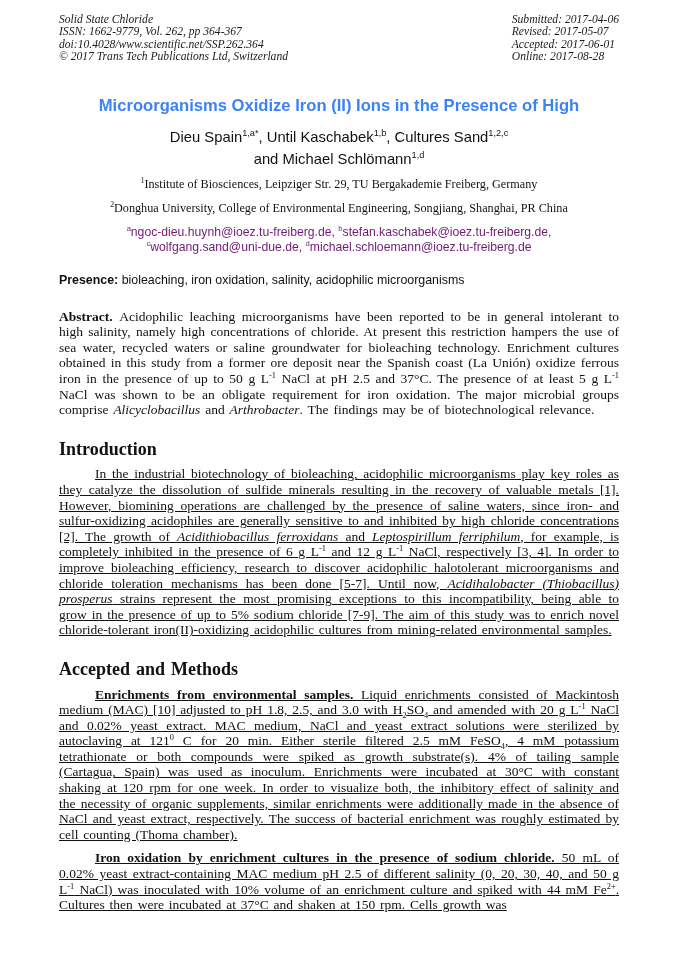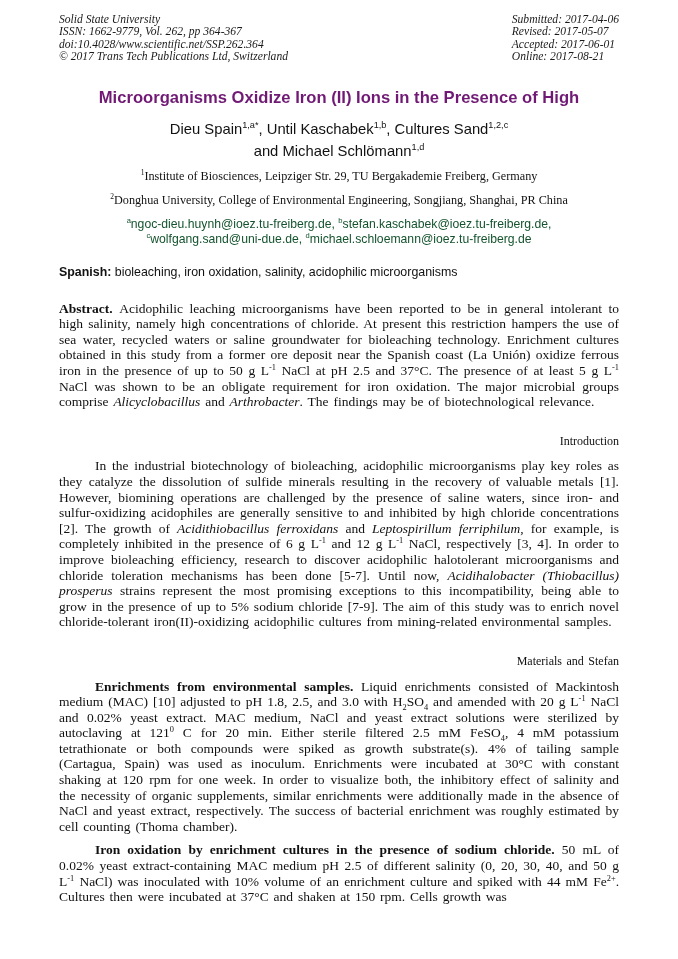--- a/index.html
+++ b/index.html
@@ -20,27 +20,27 @@
     justify-content: space-between;
     font-family: "Liberation Serif", serif;
     font-style: italic;
     font-size: 11.6px;
     line-height: 12.4px;
     color: #1a1a1a;
   }
   .pub-header .right { text-align: left; }
   
   .paper-title {
-    margin-top: 23px;
+    margin-top: 31px;
     text-align: center;
     font-family: "Liberation Sans", sans-serif;
     font-weight: bold;
     font-size: 16.6px;
     line-height: 22px;
-    color: #701a75;
+    color: #3b82f6;
   }
   .authors {
     margin-top: 9px;
     text-align: center;
     font-family: "Liberation Sans", sans-serif;
     font-size: 14.8px;
     line-height: 22px;
     color: #111111;
   }
   .affiliations {
@@ -51,21 +51,21 @@
     line-height: 15px;
     color: #111111;
   }
   .affiliations .aff-line { margin-bottom: 9px; }
   .emails {
     margin-top: 3px;
     text-align: center;
     font-family: "Liberation Sans", sans-serif;
     font-size: 12.2px;
     line-height: 15.5px;
-    color: #14532d;
+    color: #701a75;
   }
   sup, sub {
     font-size: 0.62em;
     line-height: 0;
   }
   
   .keywords {
     margin-top: 17px;
     font-family: "Liberation Sans", sans-serif;
     font-size: 12.4px;
@@ -77,48 +77,48 @@
   .article-body {
     margin-top: 21px;
     font-family: "Liberation Serif", serif;
     font-size: 13.5px;
     line-height: 15.6px;
     text-align: justify;
     color: #111111;
     word-spacing: 1.5px;
   }
   .article-body p { margin: 0 0 8px 0; }
-  .article-body p.indent { text-indent: 36px; }
+  .article-body p.indent { text-indent: 36px; text-decoration: underline; }
   .article-body h3.section-heading {
-    font-size: 12px;
-    font-weight: normal;
+    font-size: 18px;
+    font-weight: bold;
     margin: 24px 0 9px 0;
-    text-align: right;
+    text-align: left;
   }
   .article-body p[data-name="abstract-paragraph"] { margin-bottom: 0; }
   .bold { font-weight: bold; }
   .italic { font-style: italic; }
 </style>
 </head>
 <body>
 
 <div class="page" data-name="paper-page">
 
   <div class="pub-header" data-name="publication-header">
     <div class="left" data-name="journal-info">
-      <div data-name="journal-name">Solid State University</div>
+      <div data-name="journal-name">Solid State Chloride</div>
       <div data-name="issn-volume-line">ISSN: 1662-9779, Vol. 262, pp 364-367</div>
       <div data-name="doi-line">doi:10.4028/www.scientific.net/SSP.262.364</div>
       <div data-name="copyright-line">© 2017 Trans Tech Publications Ltd, Switzerland</div>
     </div>
     <div class="right" data-name="submission-dates">
       <div data-name="submitted-date">Submitted: 2017-04-06</div>
       <div data-name="revised-date">Revised: 2017-05-07</div>
       <div data-name="accepted-date">Accepted: 2017-06-01</div>
-      <div data-name="online-date">Online: 2017-08-21</div>
+      <div data-name="online-date">Online: 2017-08-28</div>
     </div>
   </div>
 
   <div class="paper-title" data-name="paper-title">
     <div data-name="paper-title-line-1">Microorganisms Oxidize Iron (II) Ions in the Presence of High</div>
   </div>
 
   <div class="authors" data-name="authors-block">
     <div data-name="authors-line-1"><span data-name="text-segment">Dieu Spain</span><sup data-name="text-segment">1,a*</sup><span data-name="text-segment">, Until Kaschabek</span><sup data-name="text-segment">1,b</sup><span data-name="text-segment">, Cultures Sand</span><sup data-name="text-segment">1,2,c</sup></div>
     <div data-name="authors-line-2"><span data-name="text-segment">and Michael Schlömann</span><sup data-name="text-segment">1,d</sup></div>
@@ -128,25 +128,25 @@
     <div class="aff-line" data-name="affiliation-1"><sup data-name="text-segment">1</sup><span data-name="text-segment">Institute of Biosciences, Leipziger Str. 29, TU Bergakademie Freiberg, Germany</span></div>
     <div class="aff-line" data-name="affiliation-2"><sup data-name="text-segment">2</sup><span data-name="text-segment">Donghua University, College of Environmental Engineering, Songjiang, Shanghai, PR China</span></div>
   </div>
 
   <div class="emails" data-name="author-emails-block">
     <div data-name="emails-line-1"><sup data-name="text-segment">a</sup><span data-name="text-segment">ngoc-dieu.huynh@ioez.tu-freiberg.de, </span><sup data-name="text-segment">b</sup><span data-name="text-segment">stefan.kaschabek@ioez.tu-freiberg.de,</span></div>
     <div data-name="emails-line-2"><sup data-name="text-segment">c</sup><span data-name="text-segment">wolfgang.sand@uni-due.de, </span><sup data-name="text-segment">d</sup><span data-name="text-segment">michael.schloemann@ioez.tu-freiberg.de</span></div>
   </div>
 
   <div class="keywords" data-name="keywords-line">
-    <span class="label" data-name="keywords-label">Spanish:</span><span data-name="keywords-text"> bioleaching, iron oxidation, salinity, acidophilic microorganisms</span>
+    <span class="label" data-name="keywords-label">Presence:</span><span data-name="keywords-text"> bioleaching, iron oxidation, salinity, acidophilic microorganisms</span>
   </div>
 
   <div class="article-body" data-name="article-body">
       <p data-name="abstract-paragraph"><span class="bold" data-name="text-segment">Abstract. </span><span data-name="text-segment">Acidophilic leaching microorganisms have been reported to be in general intolerant to high salinity, namely high concentrations of chloride. At present this restriction hampers the use of sea water, recycled waters or saline groundwater for bioleaching technology. Enrichment cultures obtained in this study from a former ore deposit near the Spanish coast (La Unión) oxidize ferrous iron in the presence of up to 50 g L</span><sup data-name="text-segment">-1</sup><span data-name="text-segment"> NaCl at pH 2.5 and 37°C. The presence of at least 5 g L</span><sup data-name="text-segment">-1</sup><span data-name="text-segment"> NaCl was shown to be an obligate requirement for iron oxidation. The major microbial groups comprise </span><span class="italic" data-name="text-segment">Alicyclobacillus</span><span data-name="text-segment"> and </span><span class="italic" data-name="text-segment">Arthrobacter</span><span data-name="text-segment">. The findings may be of biotechnological relevance.</span></p>
       <h3 class="section-heading" data-name="section-heading">Introduction</h3>
       <p class="indent" data-name="introduction-paragraph"><span data-name="text-segment">In the industrial biotechnology of bioleaching, acidophilic microorganisms play key roles as they catalyze the dissolution of sulfide minerals resulting in the recovery of valuable metals [1]. However, biomining operations are challenged by the presence of saline waters, since iron- and sulfur-oxidizing acidophiles are generally sensitive to and inhibited by high chloride concentrations [2]. The growth of </span><span class="italic" data-name="text-segment">Acidithiobacillus ferroxidans</span><span data-name="text-segment"> and </span><span class="italic" data-name="text-segment">Leptospirillum ferriphilum</span><span data-name="text-segment">, for example, is completely inhibited in the presence of 6 g L</span><sup data-name="text-segment">-1</sup><span data-name="text-segment"> and 12 g L</span><sup data-name="text-segment">-1</sup><span data-name="text-segment"> NaCl, respectively [3, 4]. In order to improve bioleaching efficiency, research to discover acidophilic halotolerant microorganisms and chloride toleration mechanisms has been done [5-7]. Until now, </span><span class="italic" data-name="text-segment">Acidihalobacter (Thiobacillus) prosperus</span><span data-name="text-segment"> strains represent the most promising exceptions to this incompatibility, being able to grow in the presence of up to 5% sodium chloride [7-9]. The aim of this study was to enrich novel chloride-tolerant iron(II)-oxidizing acidophilic cultures from mining-related environmental samples.</span></p>
-      <h3 class="section-heading" data-name="section-heading">Materials and Stefan</h3>
+      <h3 class="section-heading" data-name="section-heading">Accepted and Methods</h3>
       <p class="indent" data-name="methods-paragraph-enrichments"><span class="bold" data-name="text-segment">Enrichments from environmental samples. </span><span data-name="text-segment">Liquid enrichments consisted of Mackintosh medium (MAC) [10] adjusted to pH 1.8, 2.5, and 3.0 with H</span><sub data-name="text-segment">2</sub><span data-name="text-segment">SO</span><sub data-name="text-segment">4</sub><span data-name="text-segment"> and amended with 20 g L</span><sup data-name="text-segment">-1</sup><span data-name="text-segment"> NaCl and 0.02% yeast extract. MAC medium, NaCl and yeast extract solutions were sterilized by autoclaving at 121</span><sup data-name="text-segment">0</sup><span data-name="text-segment"> C for 20 min. Either sterile filtered 2.5 mM FeSO</span><sub data-name="text-segment">4</sub><span data-name="text-segment">, 4  mM potassium tetrathionate or both compounds were spiked as growth substrate(s). 4% of tailing sample (Cartagua, Spain) was used as inoculum. Enrichments were incubated at 30°C with constant shaking at 120 rpm for one week. In order to visualize both, the inhibitory effect of salinity and the necessity of organic supplements, similar enrichments were additionally made in the absence of NaCl and yeast extract, respectively. The success of bacterial enrichment was roughly estimated by cell counting (Thoma chamber).</span></p>
       <p class="indent" data-name="methods-paragraph-iron-oxidation"><span class="bold" data-name="text-segment">Iron oxidation by enrichment cultures in the presence of sodium chloride. </span><span data-name="text-segment">50 mL of 0.02% yeast extract-containing MAC medium pH 2.5 of different salinity (0, 20, 30, 40, and 50 g L</span><sup data-name="text-segment">-1</sup><span data-name="text-segment"> NaCl) was inoculated with 10% volume of an enrichment culture and spiked with 44 mM Fe</span><sup data-name="text-segment">2+</sup><span data-name="text-segment">. Cultures then were incubated at 37°C and shaken at 150 rpm. Cells growth was</span></p>
     </div>
 
 </div>
 
 </body></html>

